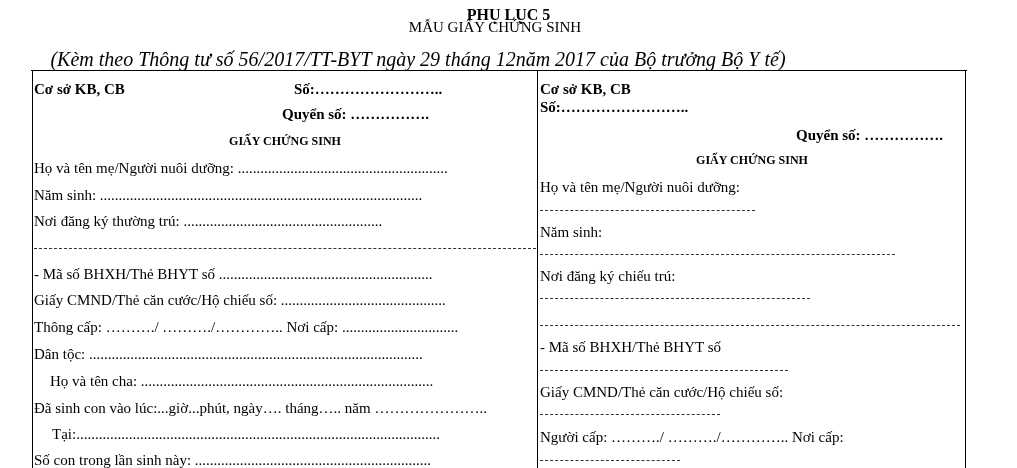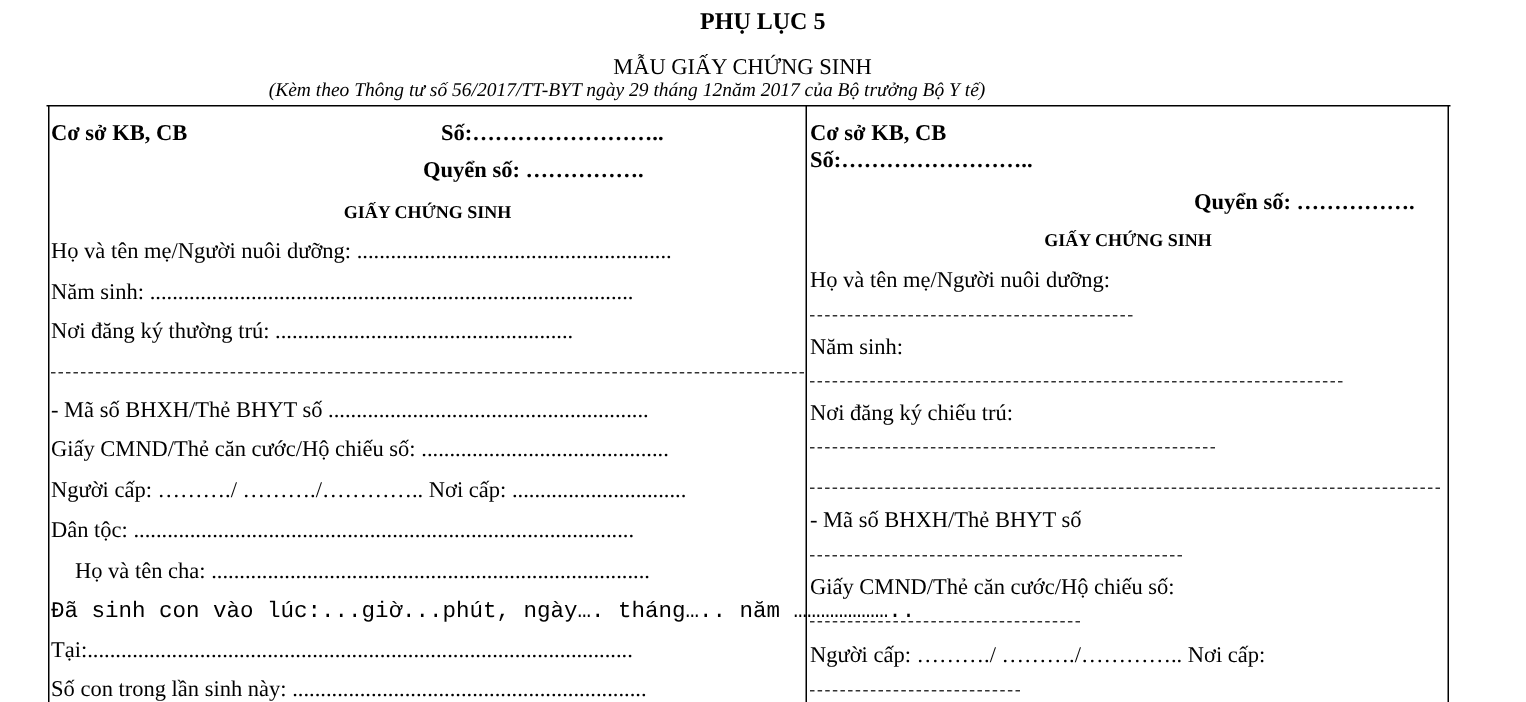--- a/index.html
+++ b/index.html
@@ -24,29 +24,29 @@
       font-size: 16px;
       top: 3px;
       line-height: 24px;
     }
     .subtitle {
       position: absolute;
       left: 0;
       width: 990px;
       text-align: center;
       font-size: 15px;
-      top: 36px;
+      top: 18px;
       line-height: 18px;
     }
     .caption {
       position: absolute;
       left: 0;
       width: 836px;
       text-align: center;
-      font-size: 13px;
+      font-size: 20px;
       font-style: italic;
       top: 51px;
       line-height: 17px;
     }
     .frame-top {
       position: absolute;
       left: 31px;
       top: 70px;
       width: 936px;
       height: 0;
@@ -104,25 +104,25 @@
   <div class="line bold" style="top:10px;left:260px;">Số:……………………..</div>
   <div class="line bold" style="top:35px;left:248px;">Quyển số: …………….</div>
   <div class="line heading" style="top:62px;left:0;width:502px;text-align:center;">GIẤY CHỨNG SINH</div>
 
   <div class="line" style="top:89px;left:0;">Họ và tên mẹ/Người nuôi dưỡng: ........................................................</div>
   <div class="line" style="top:116px;left:0;">Năm sinh: ......................................................................................</div>
   <div class="line" style="top:142px;left:0;">Nơi đăng ký thường trú: .....................................................</div>
   <div class="dots" style="top:178px;left:0;width:502px;"></div>
   <div class="line" style="top:195px;left:0;">- Mã số BHXH/Thẻ BHYT số .........................................................</div>
   <div class="line" style="top:221px;left:0;">Giấy CMND/Thẻ căn cước/Hộ chiếu số: ............................................</div>
-  <div class="line" style="top:248px;left:0;">Người cấp: ………./ ………./………….. Nơi cấp: ...............................</div>
+  <div class="line" style="top:248px;left:0;">Thông cấp: ………./ ………./………….. Nơi cấp: ...............................</div>
   <div class="line" style="top:275px;left:0;">Dân tộc: .........................................................................................</div>
   <div class="line" style="top:302px;left:16px;">Họ và tên cha: ..............................................................................</div>
-  <div class="line" style="top:329px;left:0;font-family:Liberation Mono, monospace;">Đã sinh con vào lúc:...giờ...phút, ngày…. tháng….. năm …………………..</div>
-  <div class="line" style="top:355px;left:0;">Tại:.................................................................................................</div>
+  <div class="line" style="top:329px;left:0;">Đã sinh con vào lúc:...giờ...phút, ngày…. tháng….. năm …………………..</div>
+  <div class="line" style="top:355px;left:18px;">Tại:.................................................................................................</div>
   <div class="line" style="top:381px;left:0;">Số con trong lần sinh này: ...............................................................</div>
 </div>
 
 <div class="col right">
   <div class="line bold" style="top:10px;left:0;">Cơ sở KB, CB</div>
   <div class="line bold" style="top:28px;left:0;">Số:……………………..</div>
   <div class="line bold" style="top:56px;left:256px;">Quyển số: …………….</div>
   <div class="line heading" style="top:81px;left:0;width:424px;text-align:center;">GIẤY CHỨNG SINH</div>
 
   <div class="line" style="top:108px;left:0;">Họ và tên mẹ/Người nuôi dưỡng:</div>

